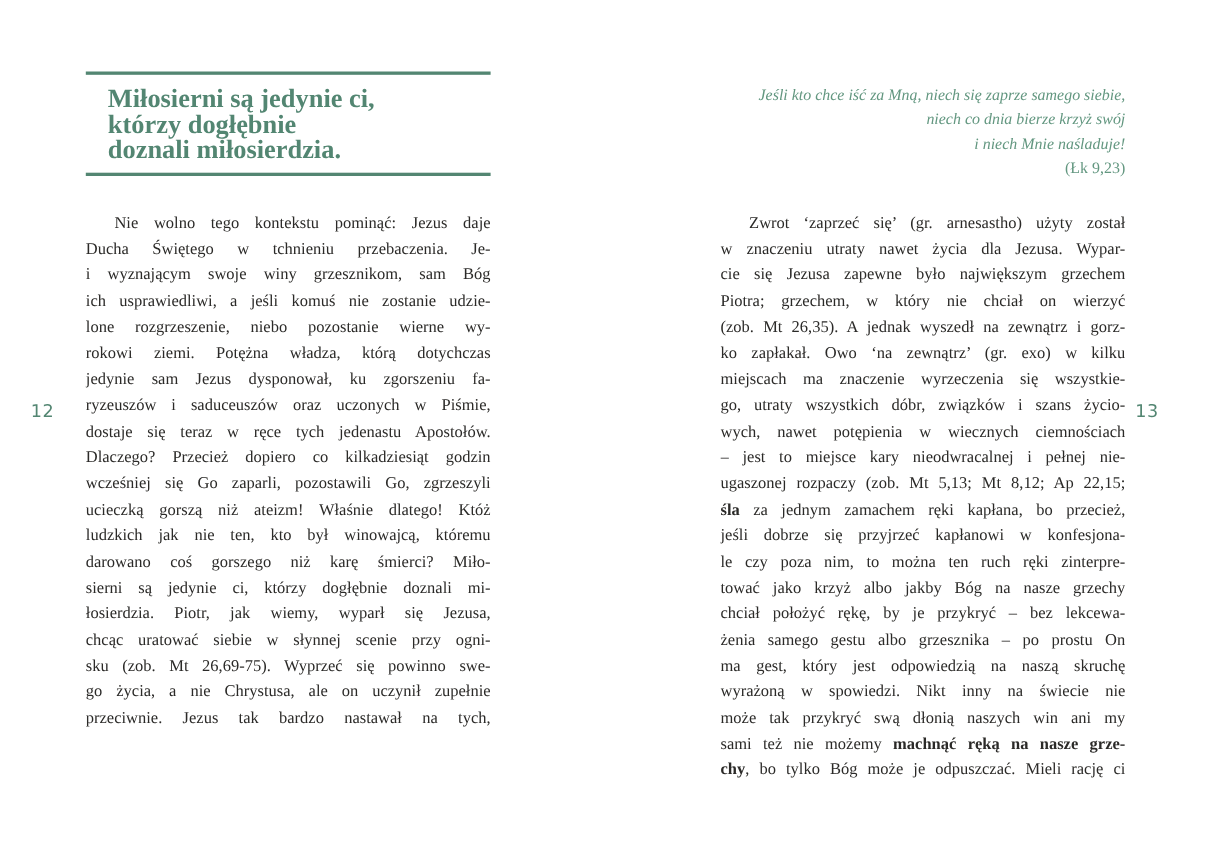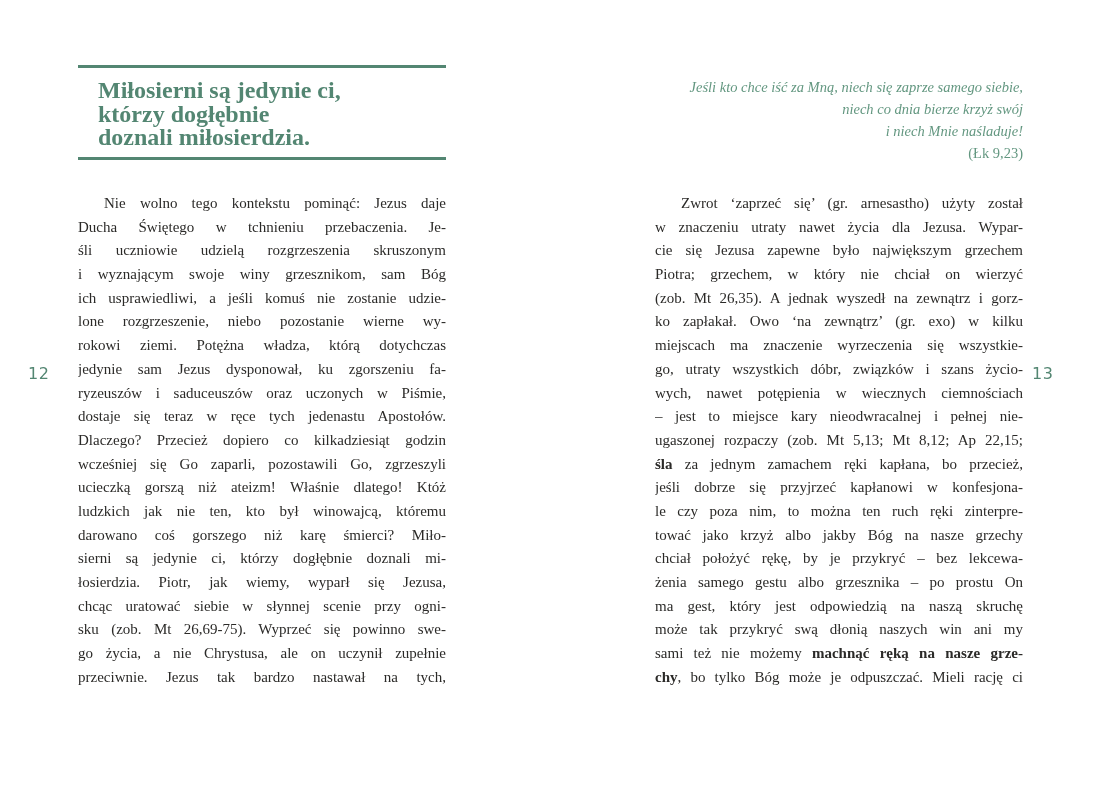--- a/index.html
+++ b/index.html
@@ -67,21 +67,20 @@
     <div class="rule" id="rule-top"></div>
     <div class="heading">
         <div class="line">Miłosierni są jedynie ci,</div>
         <div class="line">którzy dogłębnie</div>
         <div class="line last">doznali miłosierdzia.</div>
       </div>
     <div class="rule" id="rule-bottom"></div>
     <div class="body-text" data-ragged-last="">
         <div class="line indent">Nie wolno tego kontekstu pominąć: Jezus daje</div>
         <div class="line">Ducha Świętego w tchnieniu przebaczenia. Je-</div>
-        <div class="line">śli uczniowie udzielą rozgrzeszenia skruszonym</div>
         <div class="line">i wyznającym swoje winy grzesznikom, sam Bóg</div>
         <div class="line">ich usprawiedliwi, a jeśli komuś nie zostanie udzie-</div>
         <div class="line">lone rozgrzeszenie, niebo pozostanie wierne wy-</div>
         <div class="line">rokowi ziemi. Potężna władza, którą dotychczas</div>
         <div class="line">jedynie sam Jezus dysponował, ku zgorszeniu fa-</div>
         <div class="line">ryzeuszów i saduceuszów oraz uczonych w Piśmie,</div>
         <div class="line">dostaje się teraz w ręce tych jedenastu Apostołów.</div>
         <div class="line">Dlaczego? Przecież dopiero co kilkadziesiąt godzin</div>
         <div class="line">wcześniej się Go zaparli, pozostawili Go, zgrzeszyli</div>
         <div class="line">ucieczką gorszą niż ateizm! Właśnie dlatego! Któż</div>
@@ -117,20 +116,21 @@
         <div class="line"><span>wych, nawet potępienia w wiecznych ciemnościach</span></div>
         <div class="line"><span>– jest to miejsce kary nieodwracalnej i pełnej nie-</span></div>
         <div class="line"><span>ugaszonej rozpaczy (zob. Mt 5,13; Mt 8,12; Ap 22,15;</span></div>
         <div class="line"><span class="b">śla</span><span> za jednym zamachem ręki kapłana, bo przecież,</span></div>
         <div class="line"><span>jeśli dobrze się przyjrzeć kapłanowi w konfesjona-</span></div>
         <div class="line"><span>le czy poza nim, to można ten ruch ręki zinterpre-</span></div>
         <div class="line"><span>tować jako krzyż albo jakby Bóg na nasze grzechy</span></div>
         <div class="line"><span>chciał położyć rękę, by je przykryć – bez lekcewa-</span></div>
         <div class="line"><span>żenia samego gestu albo grzesznika – po prostu On</span></div>
         <div class="line"><span>ma gest, który jest odpowiedzią na naszą skruchę</span></div>
+        <div class="line"><span>wyrażoną w spowiedzi. Nikt inny na świecie nie</span></div>
         <div class="line"><span>może tak przykryć swą dłonią naszych win ani my</span></div>
         <div class="line"><span>sami też nie możemy </span><span class="b">machnąć ręką na nasze grze-</span></div>
         <div class="line last"><span class="b">chy</span><span>, bo tylko Bóg może je odpuszczać. Mieli rację ci</span></div>
       </div>
   </div>
 
   <div class="page-number" id="page-number-right">13</div>
 
 </div>
 

